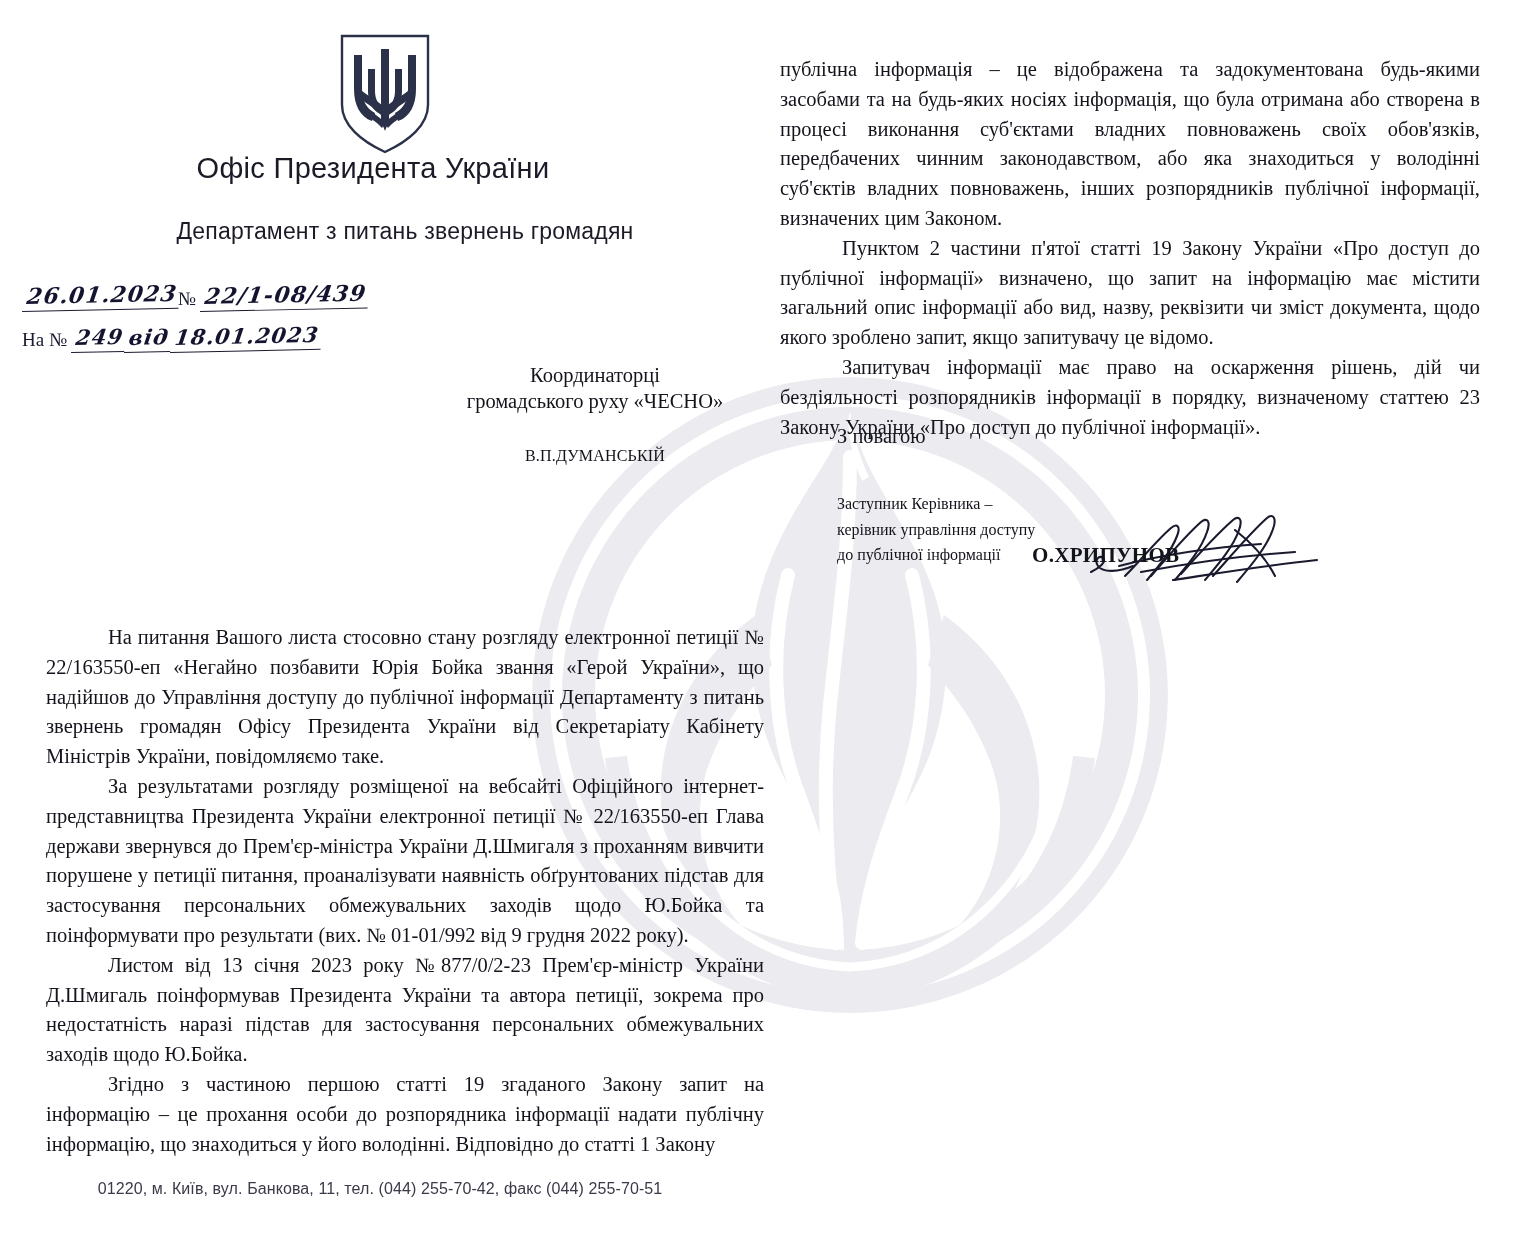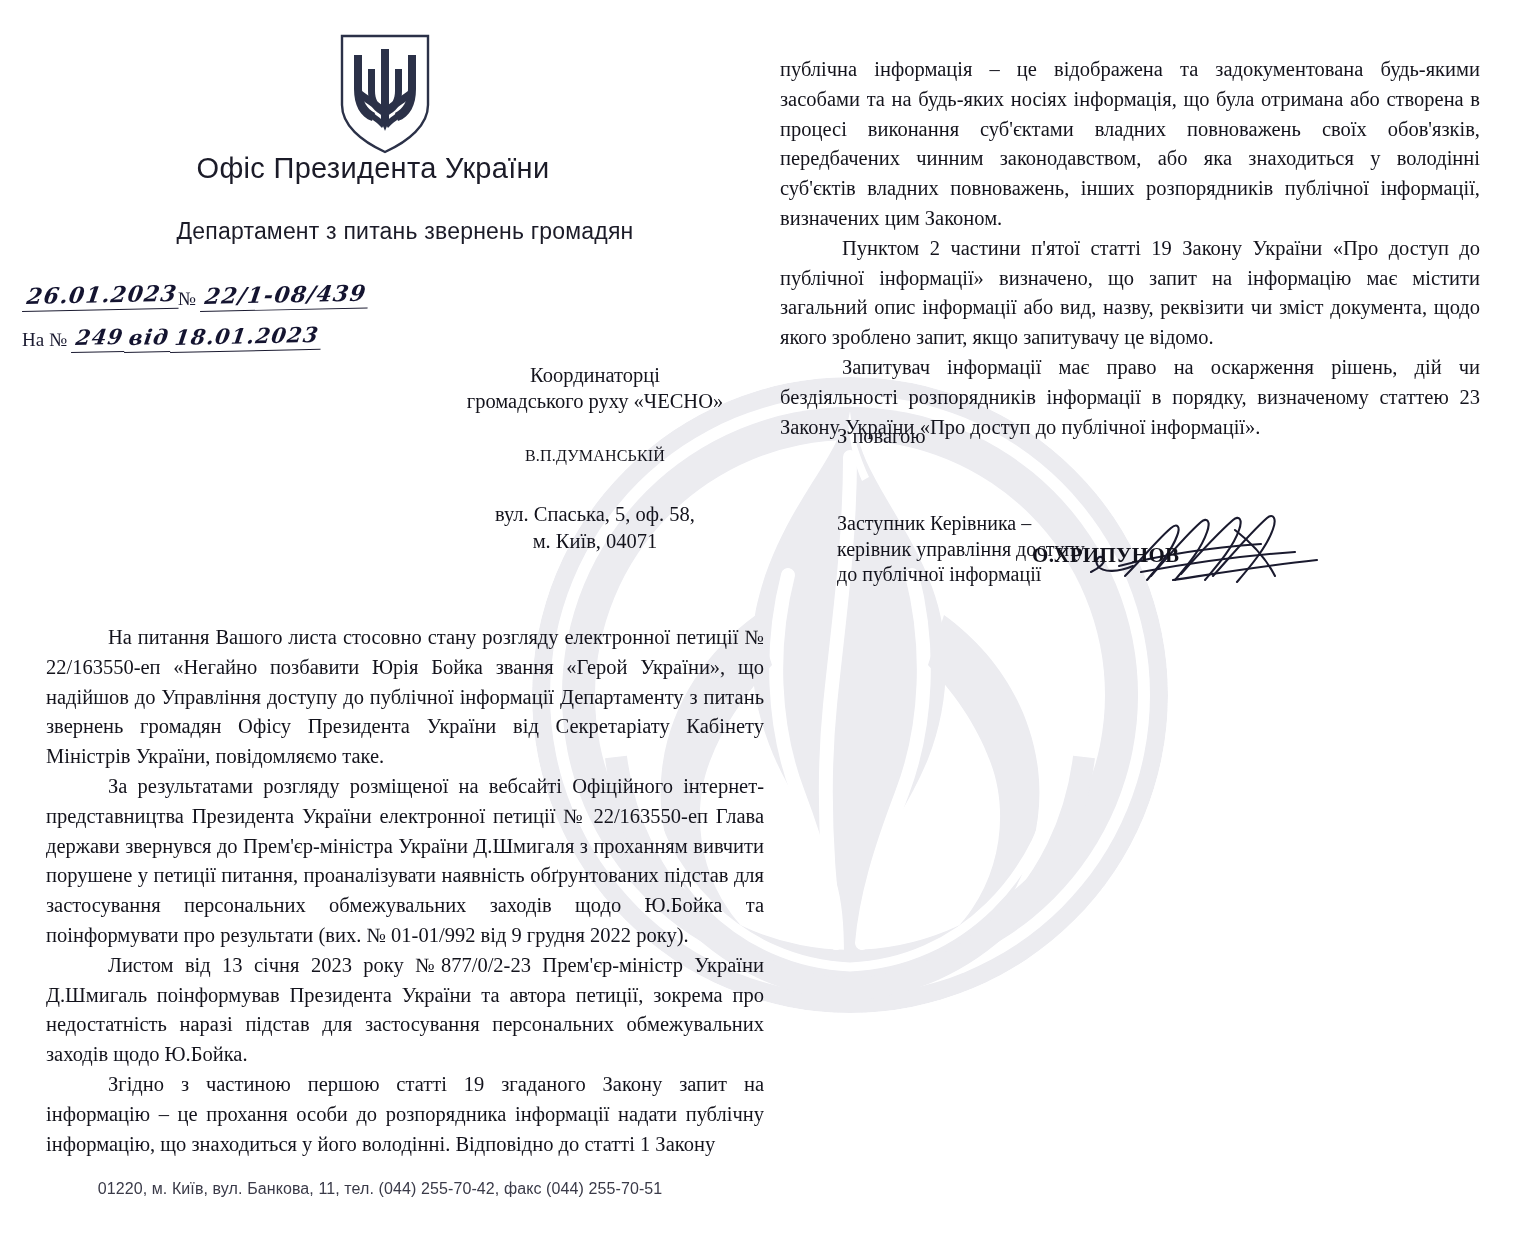--- a/index.html
+++ b/index.html
@@ -147,21 +147,21 @@
   }
   .body-right p{margin:0;text-indent:62px;}
   .body-right p.noind{text-indent:0;}
 
   .regards{
     position:absolute;left:57px;top:425px;
     font-size:20.5px;
   }
   .sign-block{
     position:absolute;left:57px;top:491px;width:300px;
-    font-size:20px;line-height:25.5px;margin-top:20px;
+    font-size:16px;line-height:25.5px;
   }
   .signer-name{
     position:absolute;left:1032px;top:543px;
     font-weight:bold;font-size:21px;letter-spacing:.3px;
     z-index:4;
   }
   .signature{
     position:absolute;left:1085px;top:510px;width:260px;height:80px;
     z-index:3;
   }
@@ -278,24 +278,20 @@
         <span class="hw small">249</span>
         <span class="hw small">від</span>
         <span class="hw small">18.01.2023</span>
       </div>
     </div>
 
     <div class="addressee">
       <div>Координаторці</div>
       <div>громадського руху «ЧЕСНО»</div>
       <div class="name">В.П.ДУМАНСЬКІЙ</div>
-      <div class="addr">
-        <div>вул. Спаська, 5, оф. 58,</div>
-        <div>м. Київ, 04071</div>
-      </div>
     </div>
 
 
     <div class="body-left">
       <p>На питання Вашого листа стосовно стану розгляду електронної петиції № 22/163550-еп «Негайно позбавити Юрія Бойка звання «Герой України», що надійшов до Управління доступу до публічної інформації Департаменту з питань звернень громадян Офісу Президента України від Секретаріату Кабінету Міністрів України, повідомляємо таке.</p>
       <p>За результатами розгляду розміщеної на вебсайті Офіційного інтернет-представництва Президента України електронної петиції № 22/163550-еп Глава держави звернувся до Прем'єр-міністра України Д.Шмигаля з проханням вивчити порушене у петиції питання, проаналізувати наявність обґрунтованих підстав для застосування персональних обмежувальних заходів щодо Ю.Бойка та поінформувати про результати (вих. № 01-01/992 від 9 грудня 2022 року).</p>
       <p>Листом від 13 січня 2023 року №877/0/2-23 Прем'єр-міністр України Д.Шмигаль поінформував Президента України та автора петиції, зокрема про недостатність наразі підстав для застосування персональних обмежувальних заходів щодо Ю.Бойка.</p>
       <p>Згідно з частиною першою статті 19 згаданого Закону запит на інформацію – це прохання особи до розпорядника інформації надати публічну інформацію, що знаходиться у його володінні. Відповідно до статті 1 Закону</p>
     </div>
 

